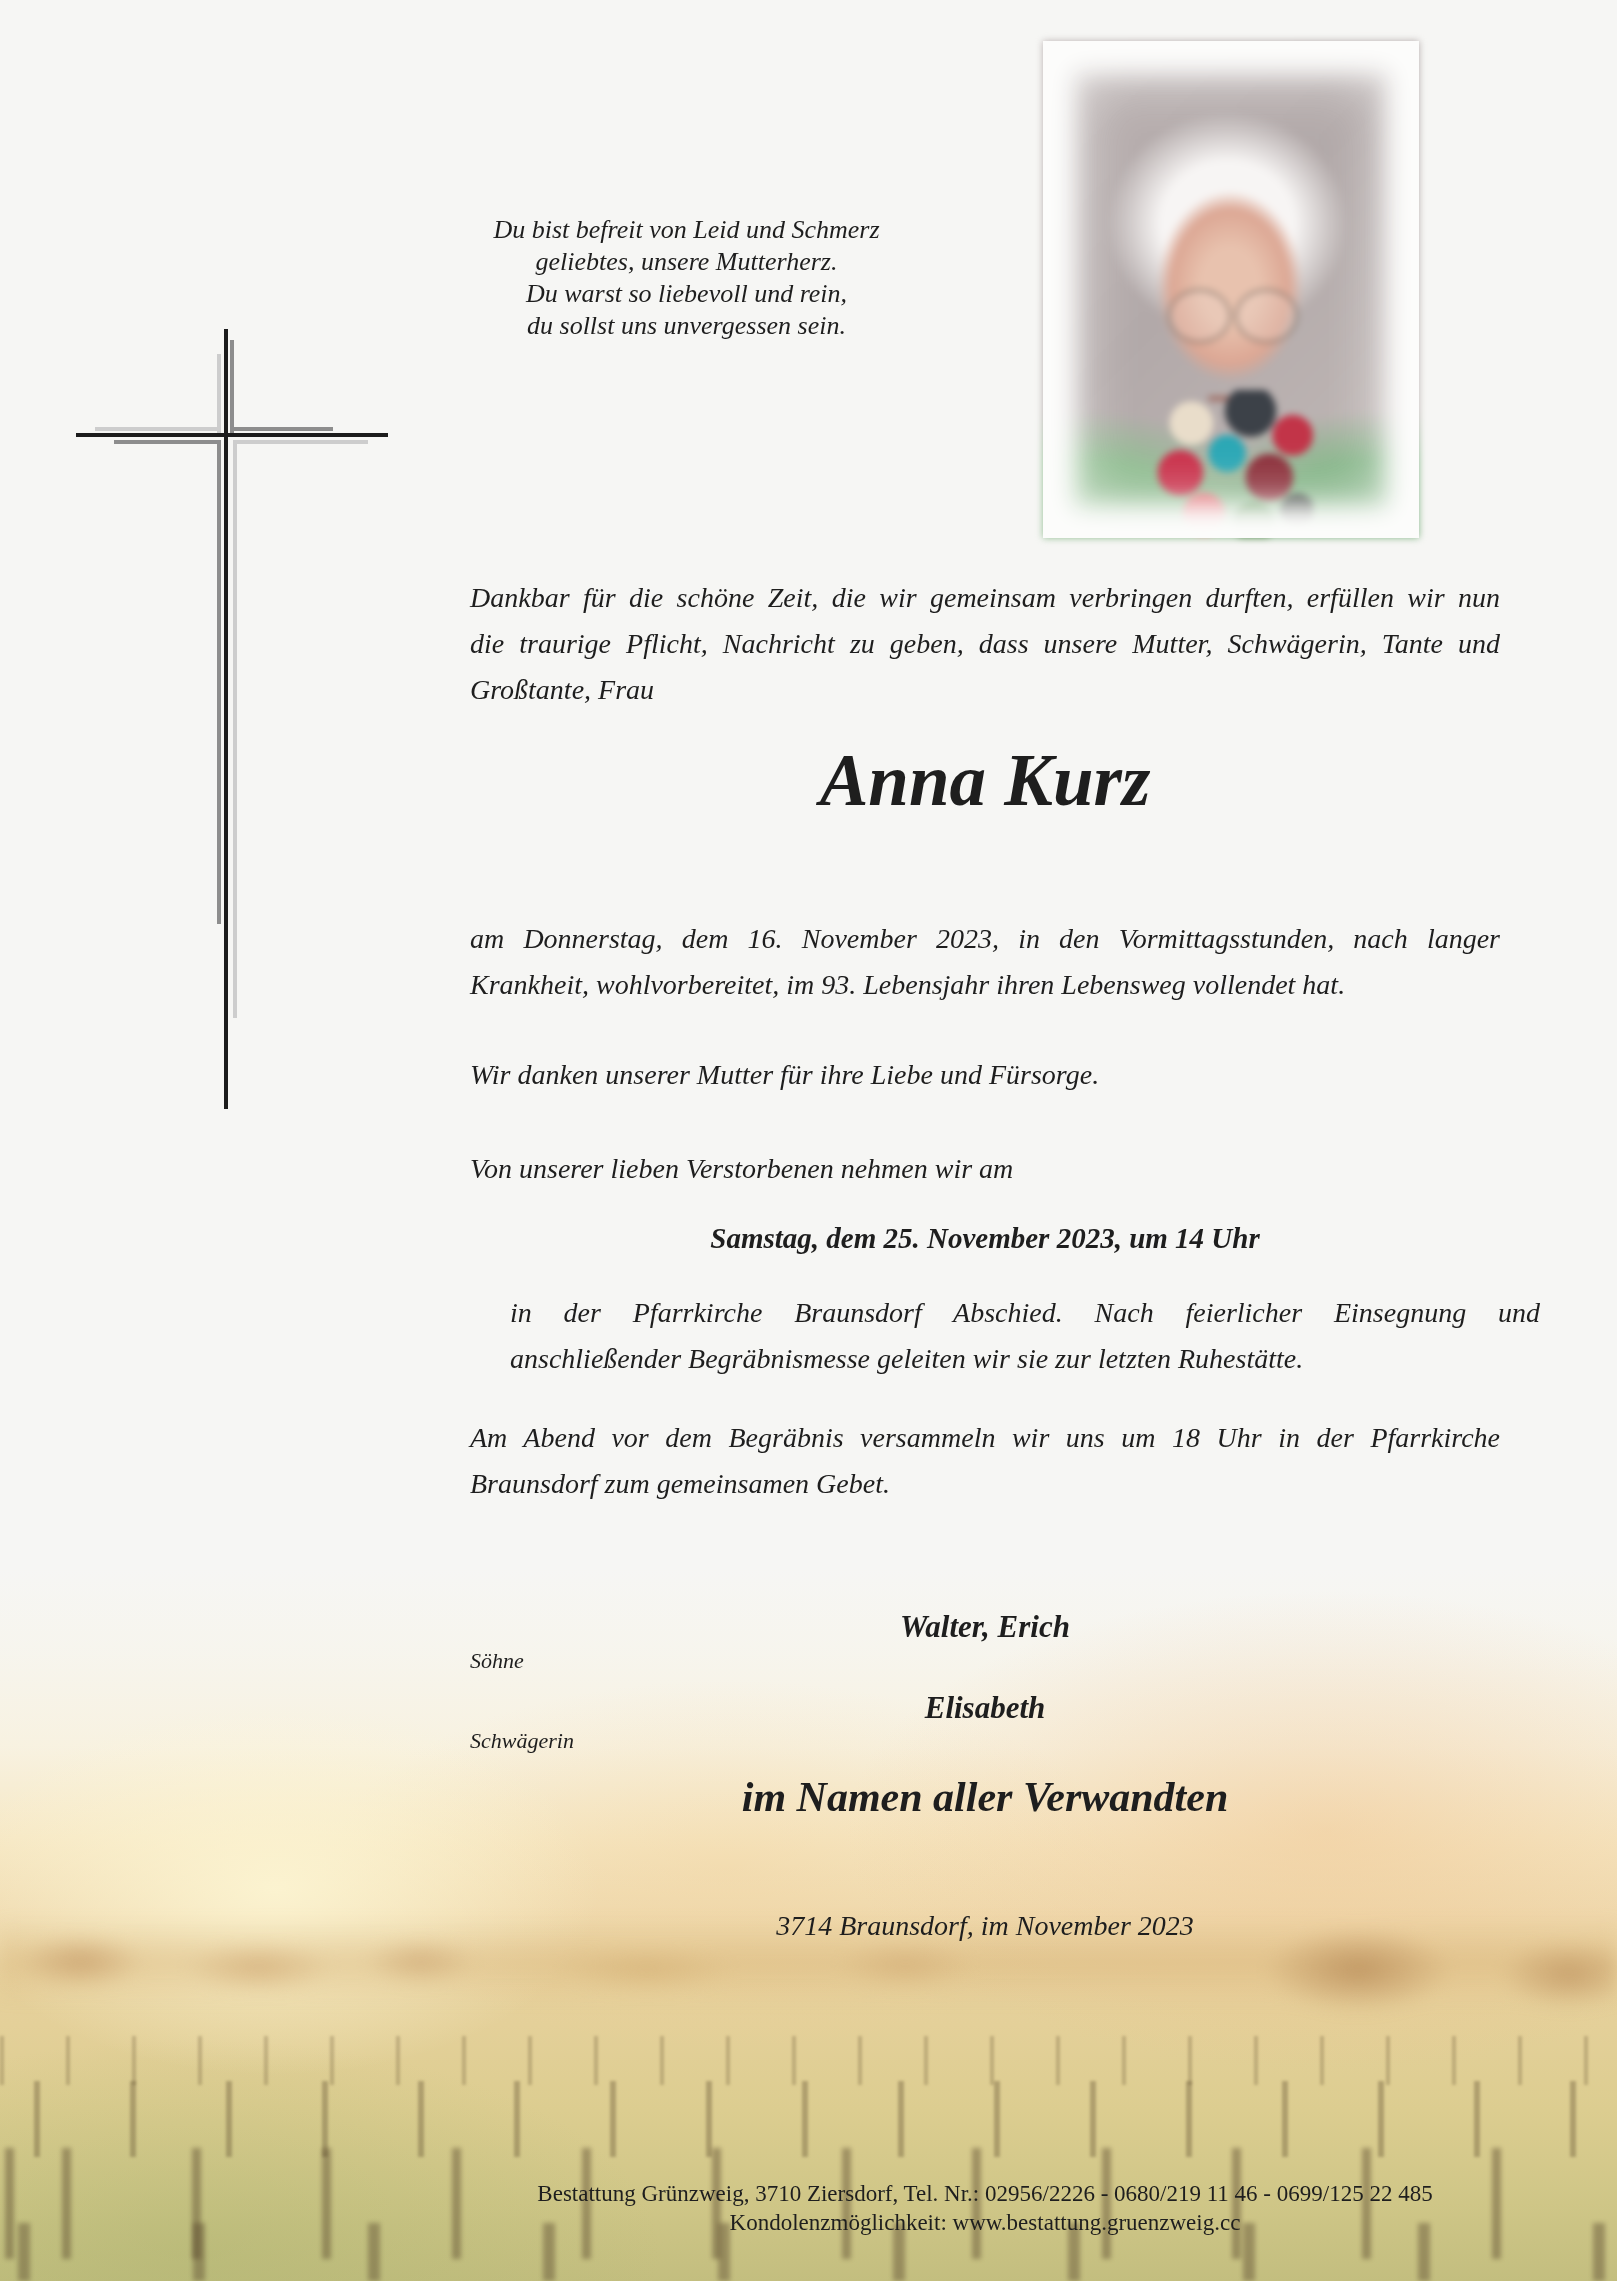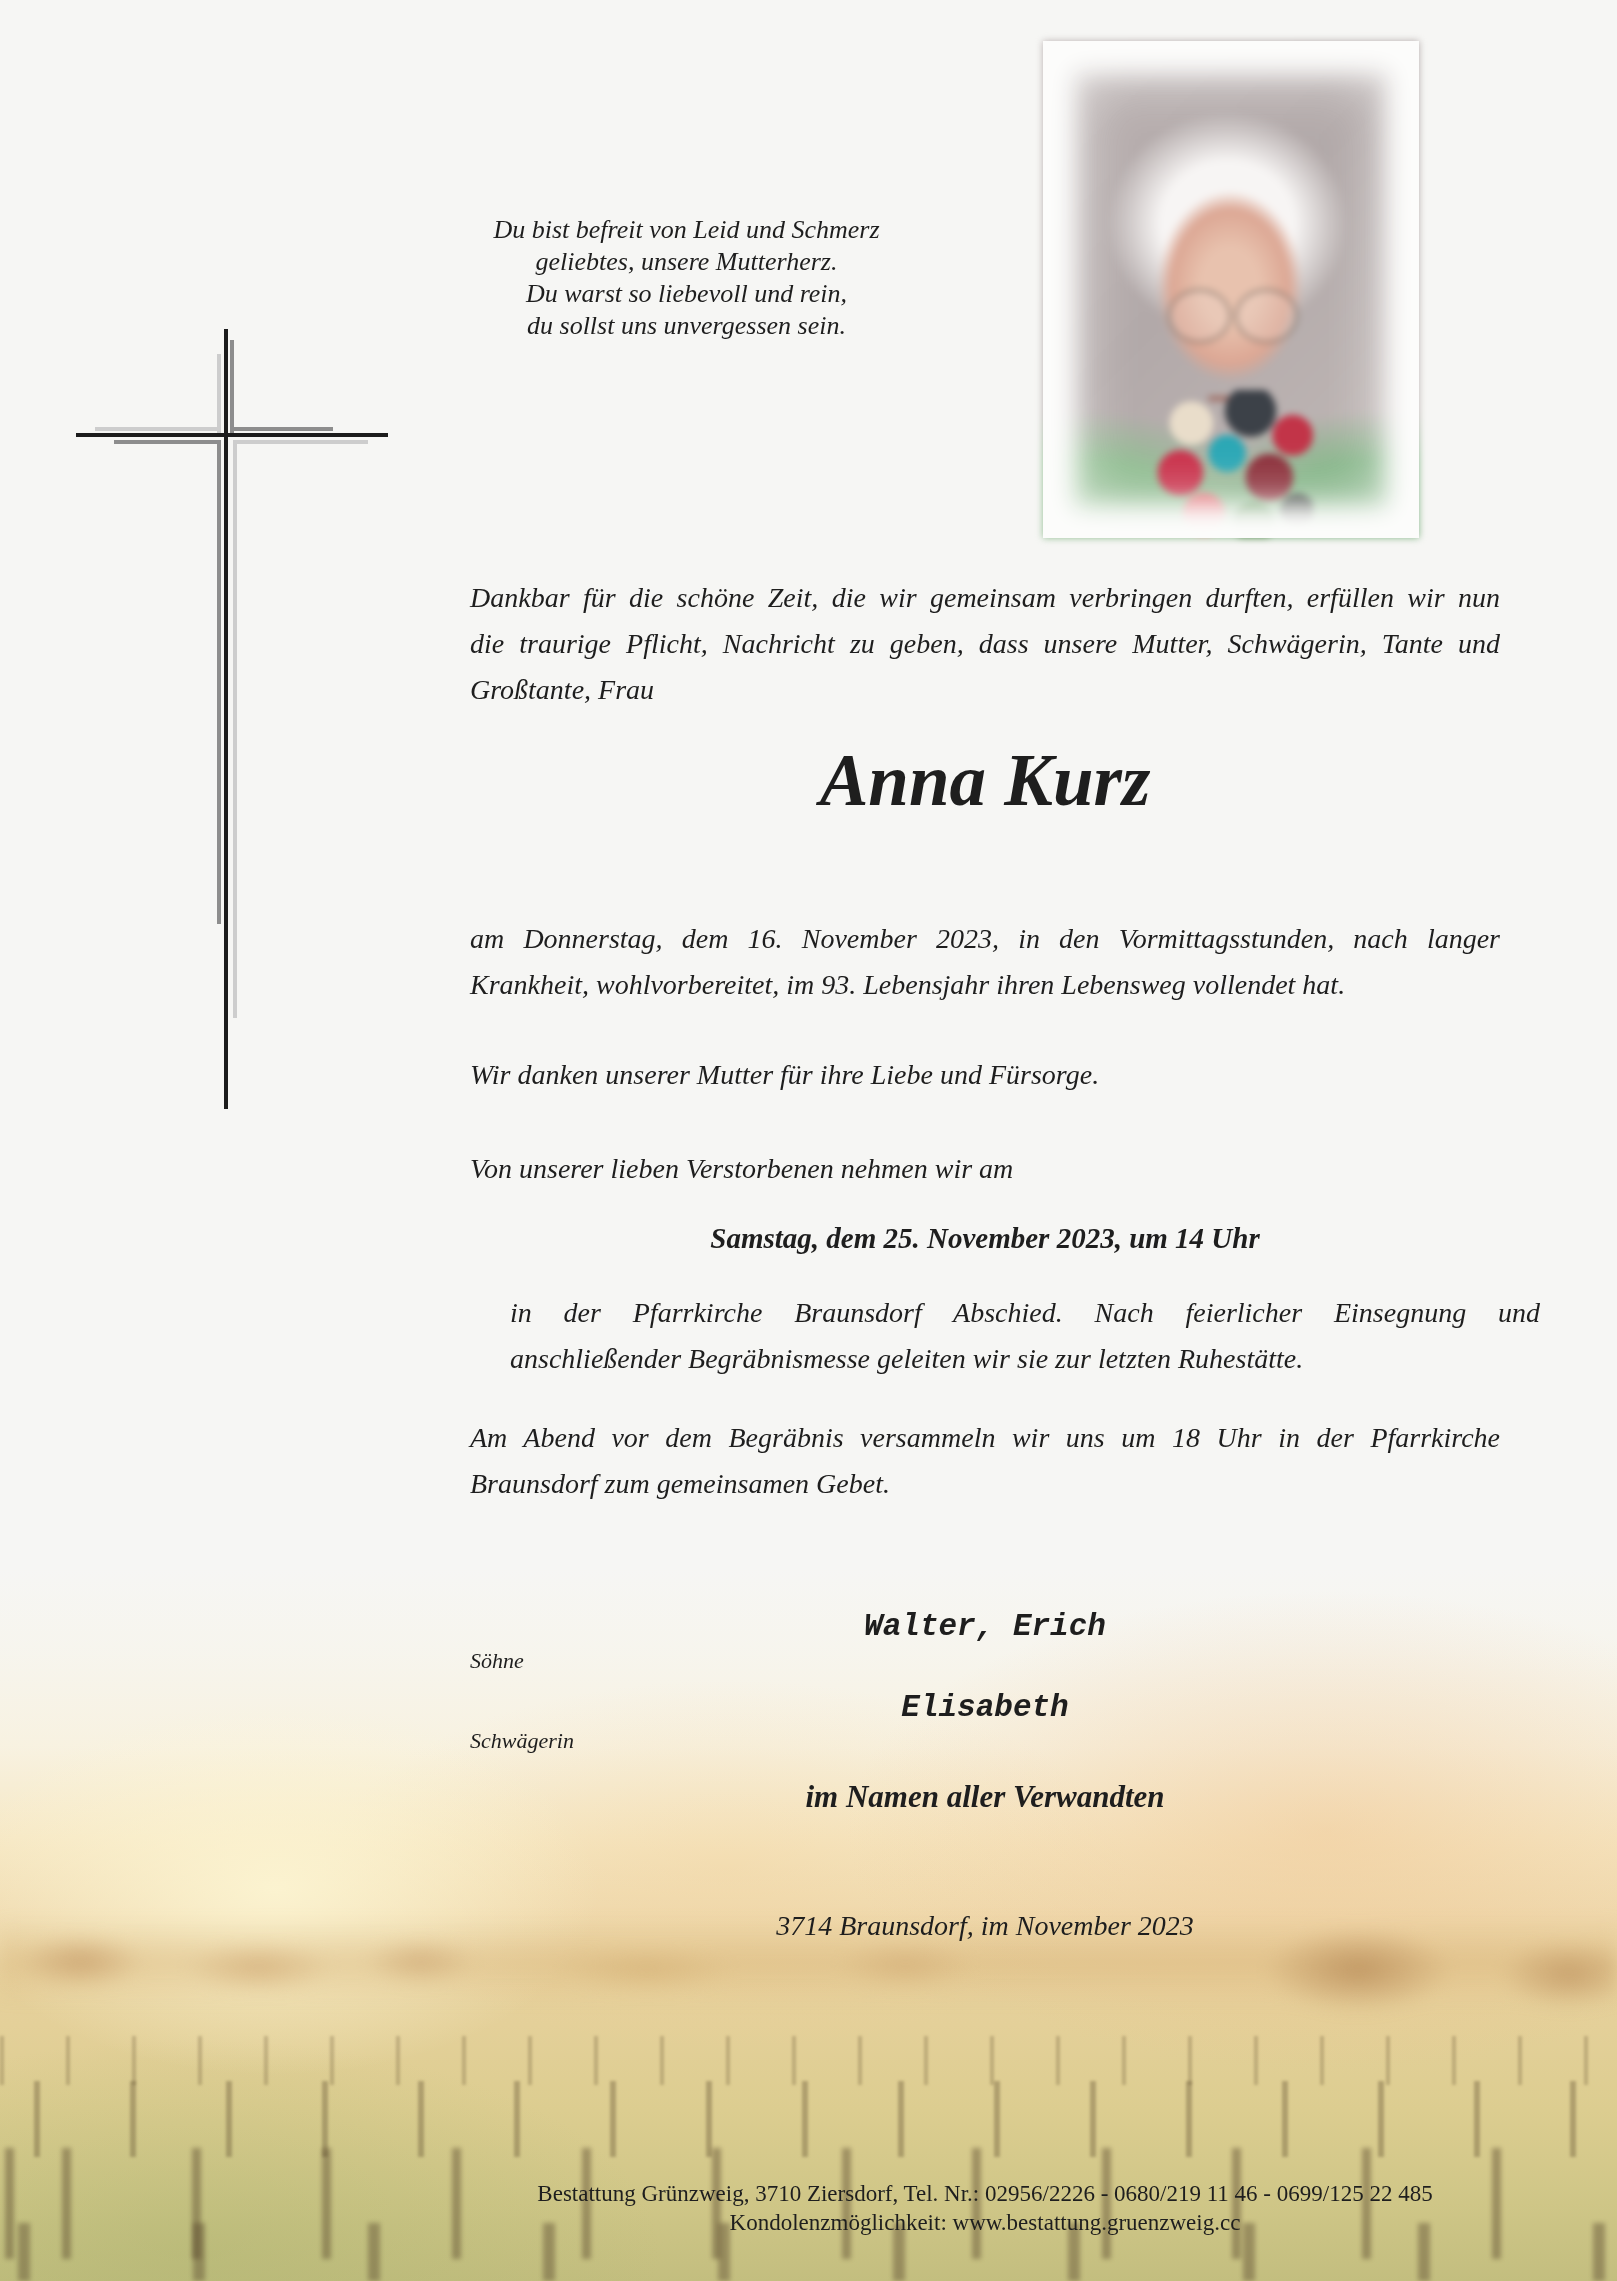--- a/index.html
+++ b/index.html
@@ -16,23 +16,23 @@
   .col{left:470px;width:1030px;}
   .poem{left:348px;top:214px;width:677px;text-align:center;z-index:3;}
   .poem-line{font-style:italic;font-size:26px;line-height:32px;}
   .body-block{z-index:3;}
   .body-line{font-style:italic;font-size:28px;line-height:46px;}
   .jline{text-align:justify;text-align-last:justify;}
   .lline{text-align:left;}
   .name-line{font-style:italic;font-weight:bold;font-size:73px;line-height:82px;text-align:center;}
   .maiden-line{font-style:italic;font-weight:bold;font-size:33px;line-height:39px;text-align:center;}
   .date-line{font-style:italic;font-weight:bold;font-size:29px;line-height:39px;text-align:center;}
-  .mourner-name{font-style:italic;font-weight:bold;font-size:31px;line-height:36px;text-align:center;font-family:Liberation Mono, monospace;}
+  .mourner-name{font-style:italic;font-weight:bold;font-size:31px;line-height:36px;text-align:center;}
   .mourner-rel{font-style:italic;font-size:22px;line-height:27px;text-align:left;}
-  .closing-line{font-style:italic;font-weight:bold;font-size:31px;line-height:36px;text-align:center;}
+  .closing-line{font-style:italic;font-weight:bold;font-size:42px;line-height:36px;text-align:center;}
   .place-line{font-style:italic;font-size:28px;line-height:34px;text-align:center;}
   .footer-line{font-size:23px;line-height:28.5px;text-align:center;}
   
   .cross-seg{position:absolute;z-index:2;}
   .c-black{background:#1c1c1c;}
   .c-gray{background:#8d8d8d;}
   .c-light{background:#cdcdcd;}
   
   .photo{
     position:absolute;left:1043px;top:41px;width:376px;height:497px;

